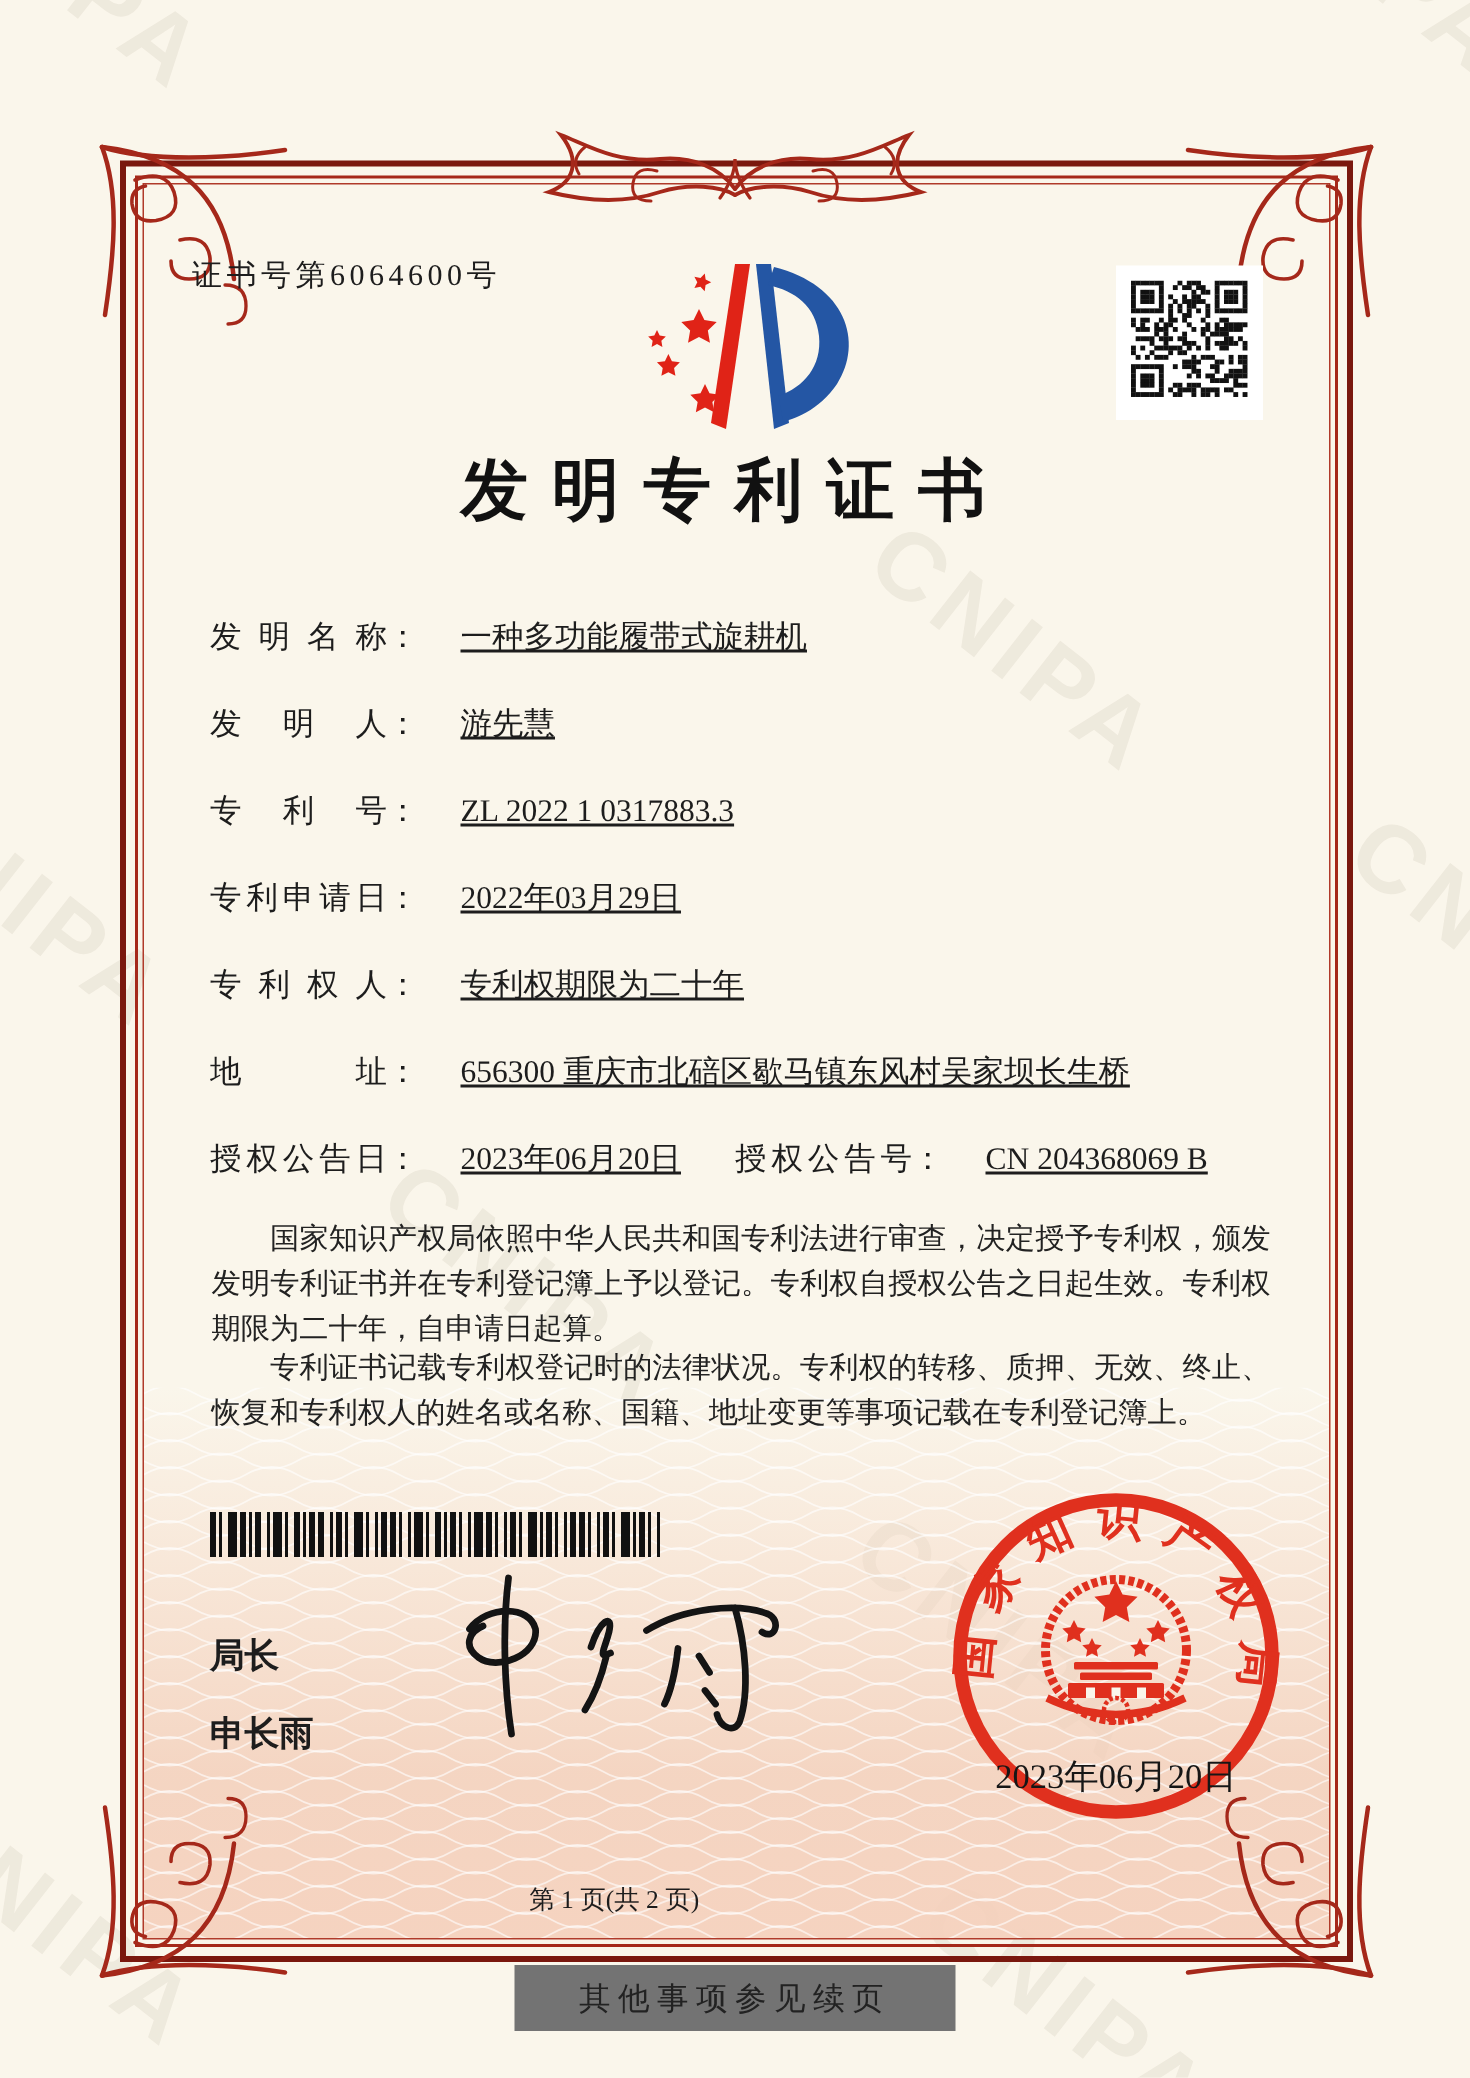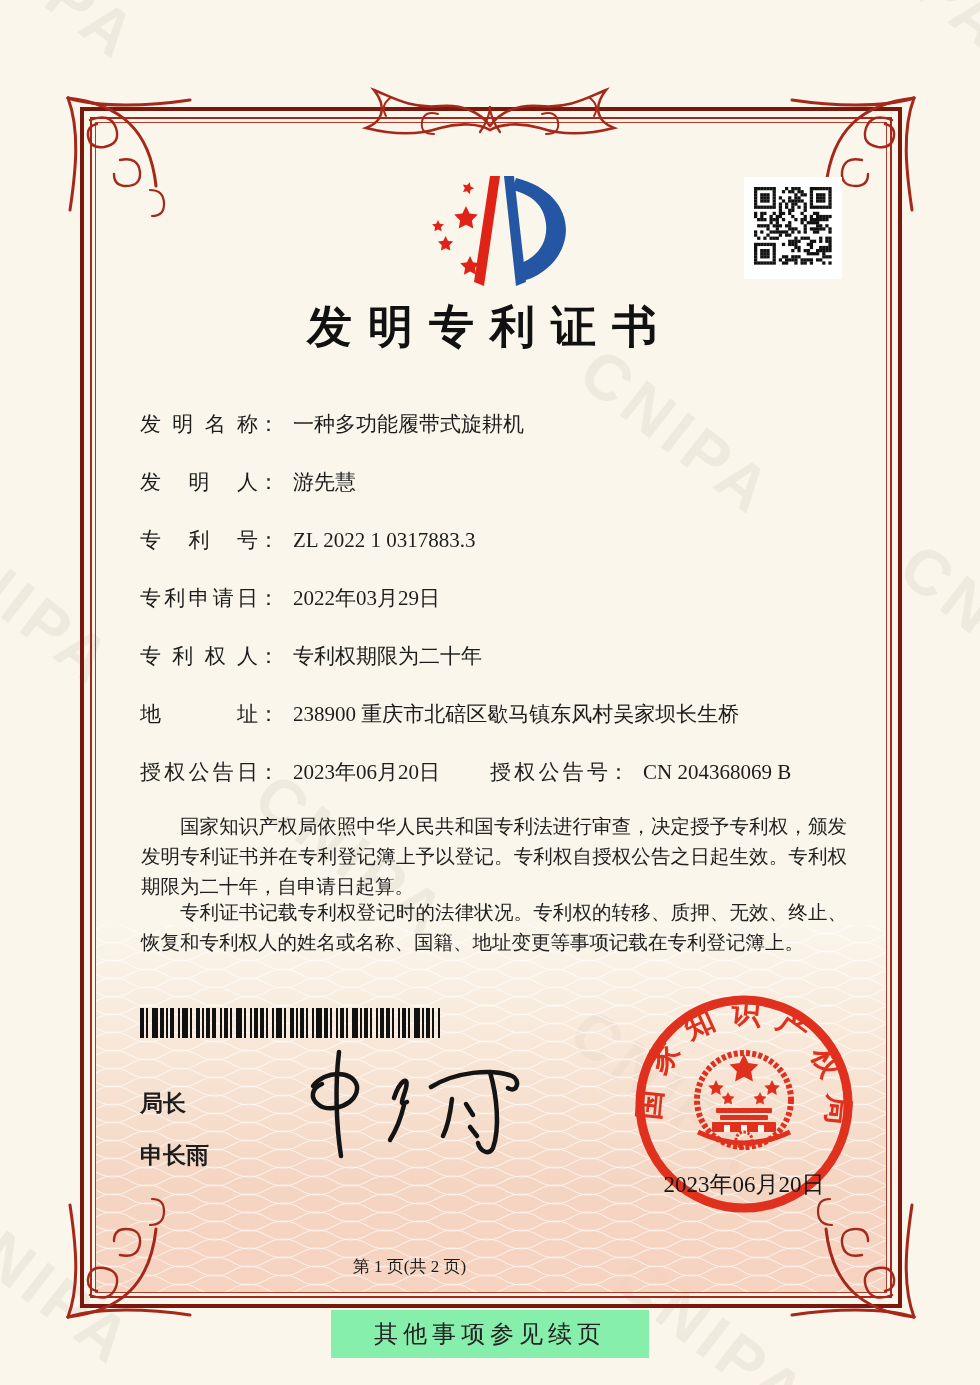--- a/index.html
+++ b/index.html
@@ -27,26 +27,26 @@
   .orn{position:absolute;z-index:3;pointer-events:none;}
 
   
   .abs{position:absolute;z-index:4;}
   #cert-no{left:128px;top:170px;font-size:20px;letter-spacing:3px;}
   #title{left:0;top:297px;width:980px;text-align:center;font-size:45px;font-weight:bold;
          letter-spacing:16px;color:#111;}
   .row{position:absolute;left:140px;font-size:21px;white-space:nowrap;z-index:4;}
   .jl{display:inline-flex;justify-content:space-between;width:118px;vertical-align:top;}
   .colon{display:inline-block;}
-  .val{display:inline-block;margin-left:14px;}
+  .val{display:inline-block;margin-left:28px;text-decoration:underline;}
   .para{position:absolute;left:141px;width:706px;font-size:19.5px;line-height:30px;
         text-align:justify;text-indent:2em;z-index:4;color:#222;}
   #pagination{left:0;top:1255px;width:819px;text-align:center;font-size:17px;z-index:4;}
   #bottom-note-wrap{left:0;top:1310px;width:980px;text-align:center;z-index:5;}
-  #bottom-note{display:inline-block;background:#86efac;padding:8px 43px;font-size:24px;
+  #bottom-note{display:inline-block;background:#737373;padding:8px 43px;font-size:21px;
                letter-spacing:5px;color:#222;}
   #director-label{left:140px;top:1088px;font-size:23px;font-weight:600;
        font-family:"Liberation Sans","DejaVu Sans",sans-serif;z-index:4;}
   #director-name{left:140px;top:1140px;font-size:23px;font-weight:600;
        font-family:Liberation Serif, serif;z-index:4;}
   #barcode{left:140px;top:1008px;z-index:4;}
   #signature{left:295px;top:1042px;z-index:5;}
   #seal{left:628px;top:992px;z-index:5;}
   #logo{left:424px;top:164px;z-index:4;}
   #qr{left:744px;top:177px;background:#ffffff;padding:10px;z-index:4;}
@@ -163,20 +163,21 @@
       <path d="M160,42 C150,28 132,20 110,22 C80,25 60,12 44,6 C58,24 52,38 36,44 C60,50 86,52 110,44 C130,38 150,40 160,46"></path>
       <path d="M160,42 C170,28 188,20 210,22 C240,25 260,12 276,6 C262,24 268,38 284,44 C260,50 234,52 210,44 C190,38 170,40 160,46"></path>
       <path d="M108,30 q-14,-4 -16,8 q-2,12 12,12" stroke-width="2"></path>
       <path d="M212,30 q14,-4 16,8 q2,12 -12,12" stroke-width="2"></path>
       <path d="M60,14 q-10,8 -4,18" stroke-width="2"></path>
       <path d="M260,14 q10,8 4,18" stroke-width="2"></path>
       <path d="M150,48 q10,-14 10,-26 q0,12 10,26" stroke-width="2.2"></path>
     </g>
   </svg>
 
+  <div class="abs" id="cert-no">证书号第6064600号</div>
 
   <svg class="abs" id="logo" width="155" height="132" viewBox="0 0 155 132">
     <g fill="#e02317">
       <path d="M42 42 l3.6 7.4 8.2 1.2 -5.9 5.8 1.4 8.1 -7.3 -3.8 -7.3 3.8 1.4 -8.1 -5.9 -5.8 8.2 -1.2 z"></path>
       <path d="M22 72 l2.6 5.3 5.9 0.9 -4.3 4.2 1 5.8 -5.2 -2.7 -5.2 2.7 1 -5.8 -4.3 -4.2 5.9 -0.9 z" transform="scale(0.9) translate(2,8)"></path>
       <path d="M46 92 l3 6.2 6.8 1 -4.9 4.8 1.2 6.8 -6.1 -3.2 -6.1 3.2 1.2 -6.8 -4.9 -4.8 6.8 -1 z"></path>
       <path d="M44 18 l1.8 3.7 4.1 0.6 -3 2.9 0.7 4.1 -3.6 -1.9 -3.6 1.9 0.7 -4.1 -3 -2.9 4.1 -0.6 z" transform="rotate(18 44 24)"></path>
       <path d="M14 56 l1.8 3.7 4.1 0.6 -3 2.9 0.7 4.1 -3.6 -1.9 -3.6 1.9 0.7 -4.1 -3 -2.9 4.1 -0.6 z"></path>
       <polygon points="66,12 76,12 60,122 50,118"></polygon>
     </g>
@@ -529,21 +530,21 @@
         <span>专</span>
         <span>利</span>
         <span>权</span>
         <span>人</span>
       </span><span class="colon">：</span><span class="val">专利权期限为二十年</span>
   </div>
   <div class="row" style="top:700px;">
     <span class="jl">
         <span>地</span>
         <span>址</span>
-      </span><span class="colon">：</span><span class="val">238900 重庆市北碚区歇马镇东风村吴家坝长生桥</span>
+      </span><span class="colon">：</span><span class="val">656300 重庆市北碚区歇马镇东风村吴家坝长生桥</span>
   </div>
   <div class="row" style="top:758px;">
     <span class="jl">
         <span>授</span>
         <span>权</span>
         <span>公</span>
         <span>告</span>
         <span>日</span>
       </span><span class="colon">：</span><span class="val">2023年06月20日</span>
   </div>

